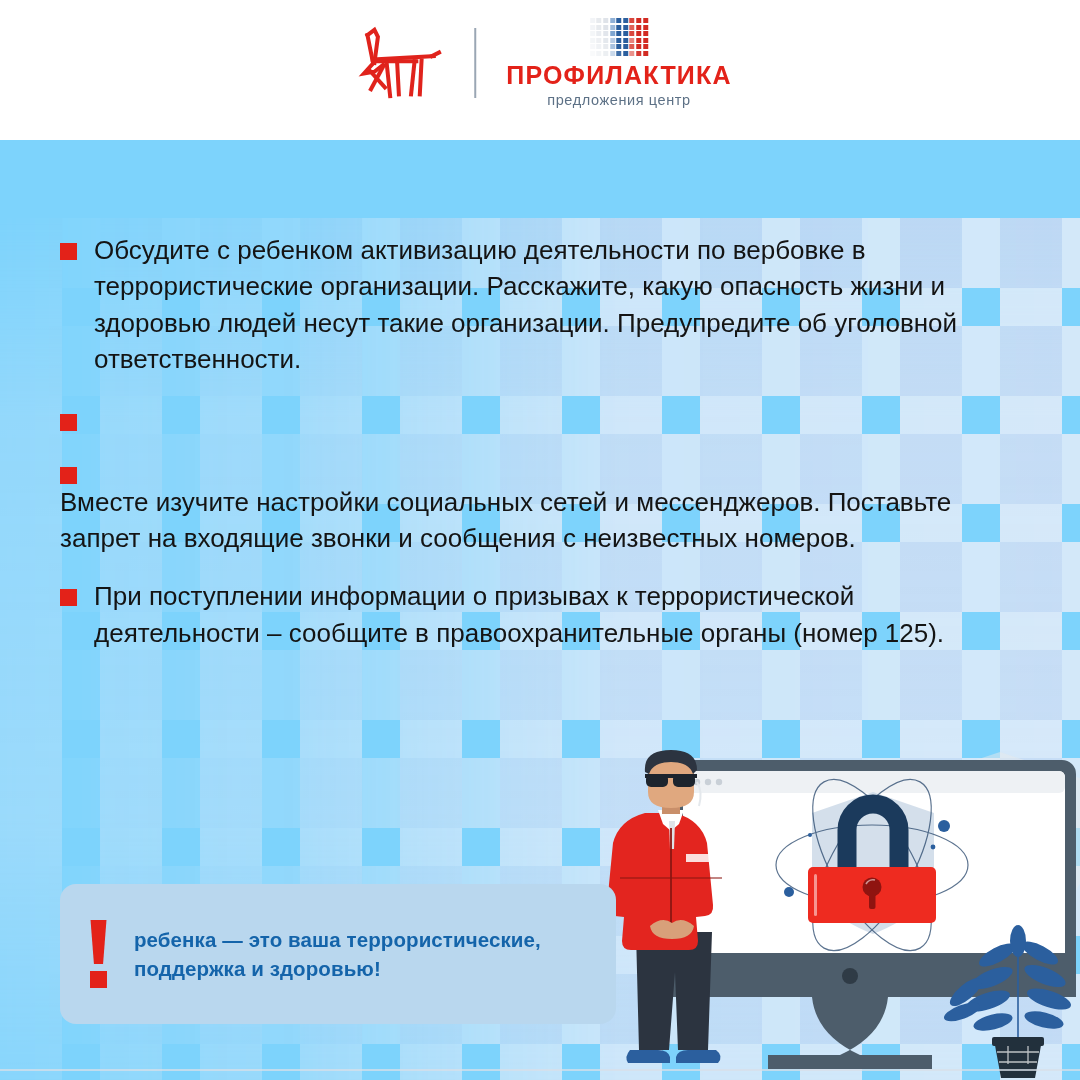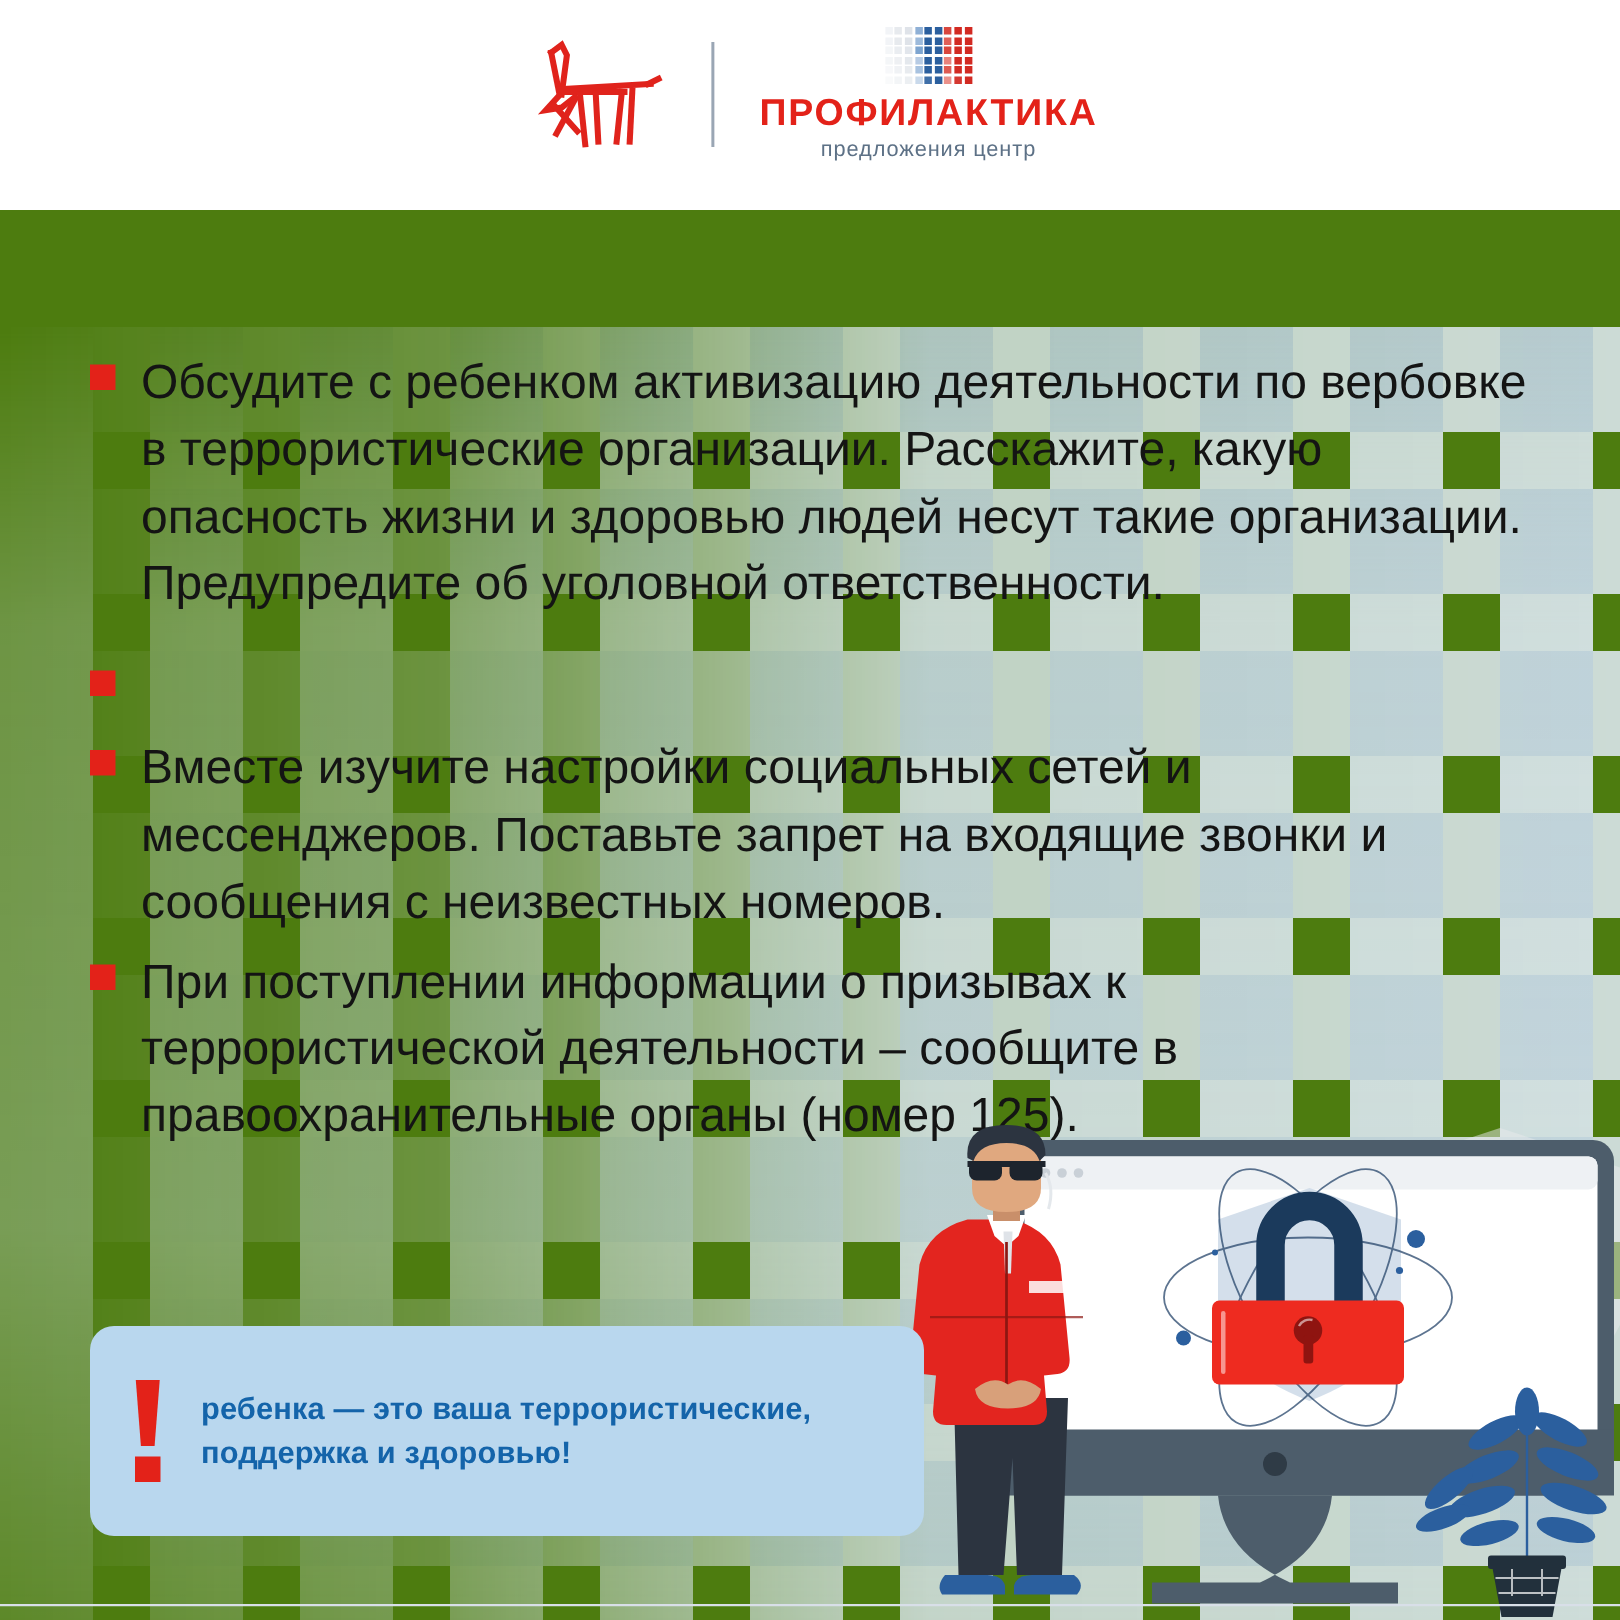--- a/index.html
+++ b/index.html
@@ -2,21 +2,21 @@
 <html lang="ru"><head>
 <meta charset="utf-8">
 <style>
   html,body{margin:0;padding:0;}
   body{
     width:1080px;height:1080px;overflow:hidden;
     background:#ffffff;
     font-family:"Liberation Sans","DejaVu Sans",sans-serif;
     position:relative;
   }
-  #poster{position:relative;width:1080px;height:1080px;overflow:hidden;background:#4d7c0f;}
+  #poster{position:relative;width:1080px;height:1080px;overflow:hidden;background:#7dd3fc;}
 
   
   .bg-pattern{
     position:absolute;left:0;top:218px;width:1080px;height:862px;
     background-image:
       repeating-linear-gradient(to right, #e3ecf9 0 62px, rgba(0,0,0,0) 62px 100px),
       repeating-linear-gradient(to bottom, #e3ecf9 0 70px, rgba(0,0,0,0) 70px 108px);
     background-blend-mode:multiply;
     opacity:.85;
     -webkit-mask-image:linear-gradient(to right, rgba(0,0,0,0) 0px, rgba(0,0,0,.25) 300px, rgba(0,0,0,.9) 620px, rgba(0,0,0,1) 1080px);
@@ -47,23 +47,23 @@
   .title-bar{position:absolute;left:0;top:140px;width:1080px;height:78px;background:#e32219;z-index:6;
     display:flex;align-items:center;}
   .title-text{
     color:#ffffff;font-weight:bold;font-size:30.5px;letter-spacing:.4px;
     padding-left:30px;transform:scaleX(.985);transform-origin:left center;white-space:nowrap;
   }
 
   
   .bullets{position:absolute;left:0;top:232px;width:1035px;z-index:7;}
   .bullet{display:flex;align-items:flex-start;margin-bottom:25px;padding-left:60px;}
-  .bullet:nth-child(3){margin-bottom:8px;}
+  .bullet:nth-child(3){margin-bottom:22px;flex-direction:column;}
   .sq{flex:0 0 auto;width:17px;height:17px;background:#e32219;margin-top:11px;margin-right:17px;}
-  .btxt{font-size:32px;line-height:1.40;color:#141414;max-width:925px;}
+  .btxt{font-size:26px;line-height:1.40;color:#141414;max-width:925px;}
 
   
   .illus{position:absolute;left:0;bottom:0;width:1080px;height:330px;z-index:8;}
 
   
   .callout{
     position:absolute;left:60px;top:884px;width:556px;height:140px;
     background:#b9d7ee;border-radius:16px;z-index:20;
     display:flex;align-items:center;
   }

